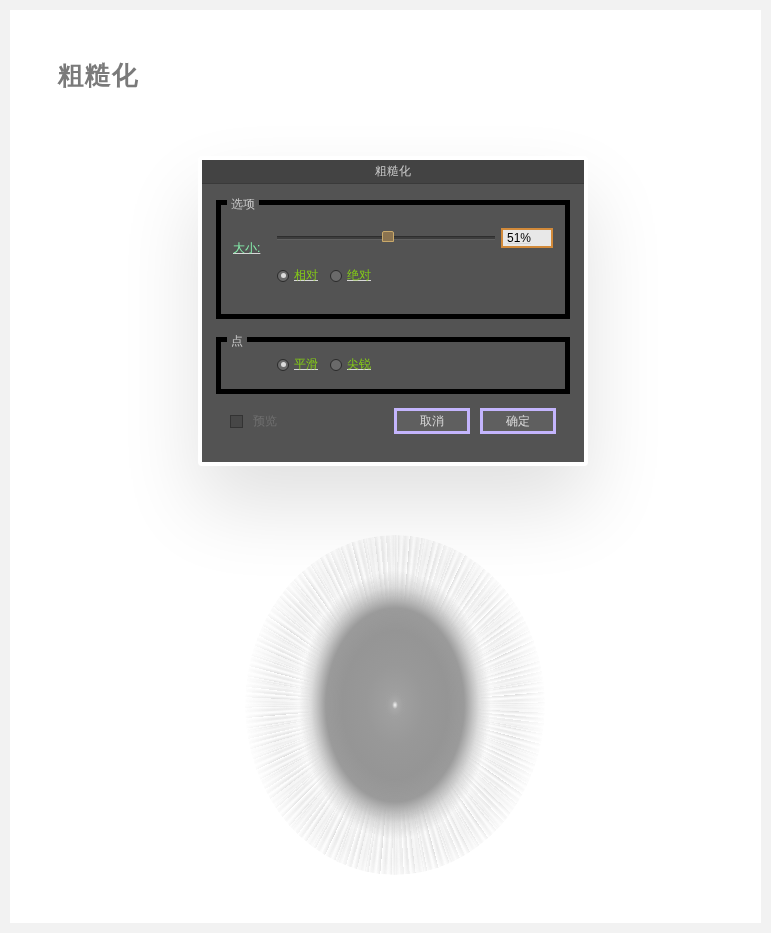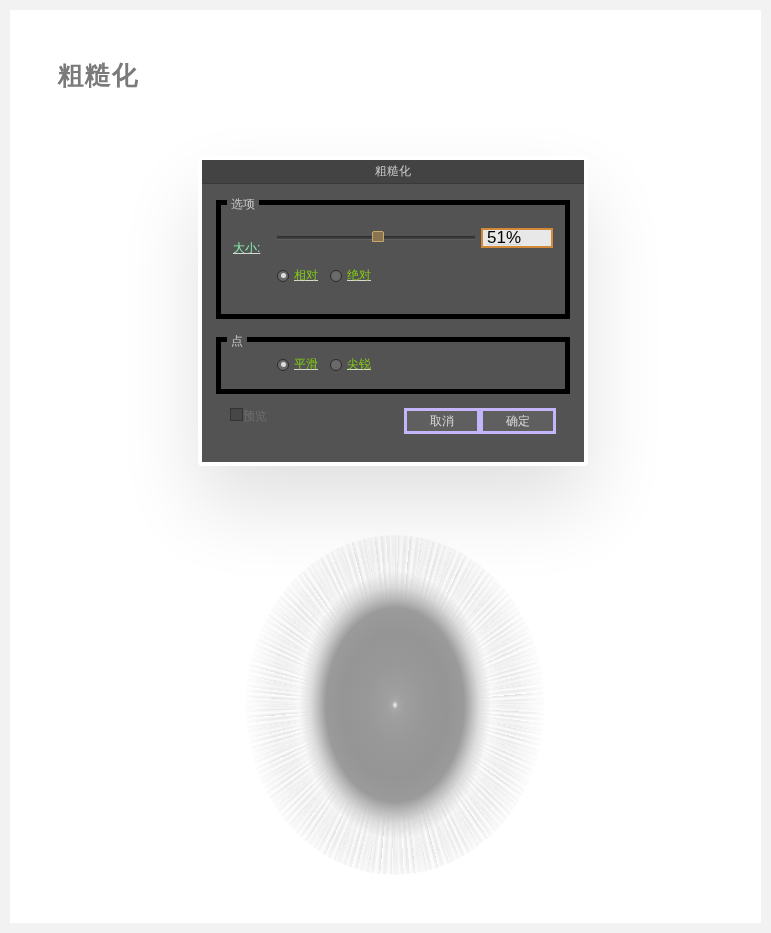--- a/index.html
+++ b/index.html
@@ -109,26 +109,26 @@
       border-radius: 2px 2px 0 0;
       transform: translateX(-50%);
     }
     .slider-handle.home {
       width: 12px;
       height: 11px;
       background: #8a7350;
       border: 1px solid #c9a96a;
     }
     .value-input {
-      width: 72px;
+      width: 52px;
       height: 20px;
       background: #e8e8e8;
       border: 2px solid #d28a3a;
       padding: 0 4px;
-      font-size: 17px;
+      font-size: 12px;
       color: #000;
       font-family: inherit;
     }
     .value-input.plain {
       border: 1px solid #333;
       background: #e8e8e8;
     }
     .unit {
       font-size: 12px;
       color: #c9c9c9;
@@ -163,23 +163,23 @@
       height: 5px;
       border-radius: 50%;
       background: #dcdcdc;
     }
     .radio-label {
       font-size: 12px;
       color: #84cc16;
     }
     .dialog-footer {
       display: flex;
-      align-items: flex-start;
+      align-items: center;
       padding: 14px 14px 0 14px;
-      gap: 0;
+      gap: 10px;
     }
     .checkbox {
       width: 13px;
       height: 13px;
       border: 1px solid #333;
       background: #474747;
       display: inline-block;
       cursor: pointer;
     }
     .preview-label {

